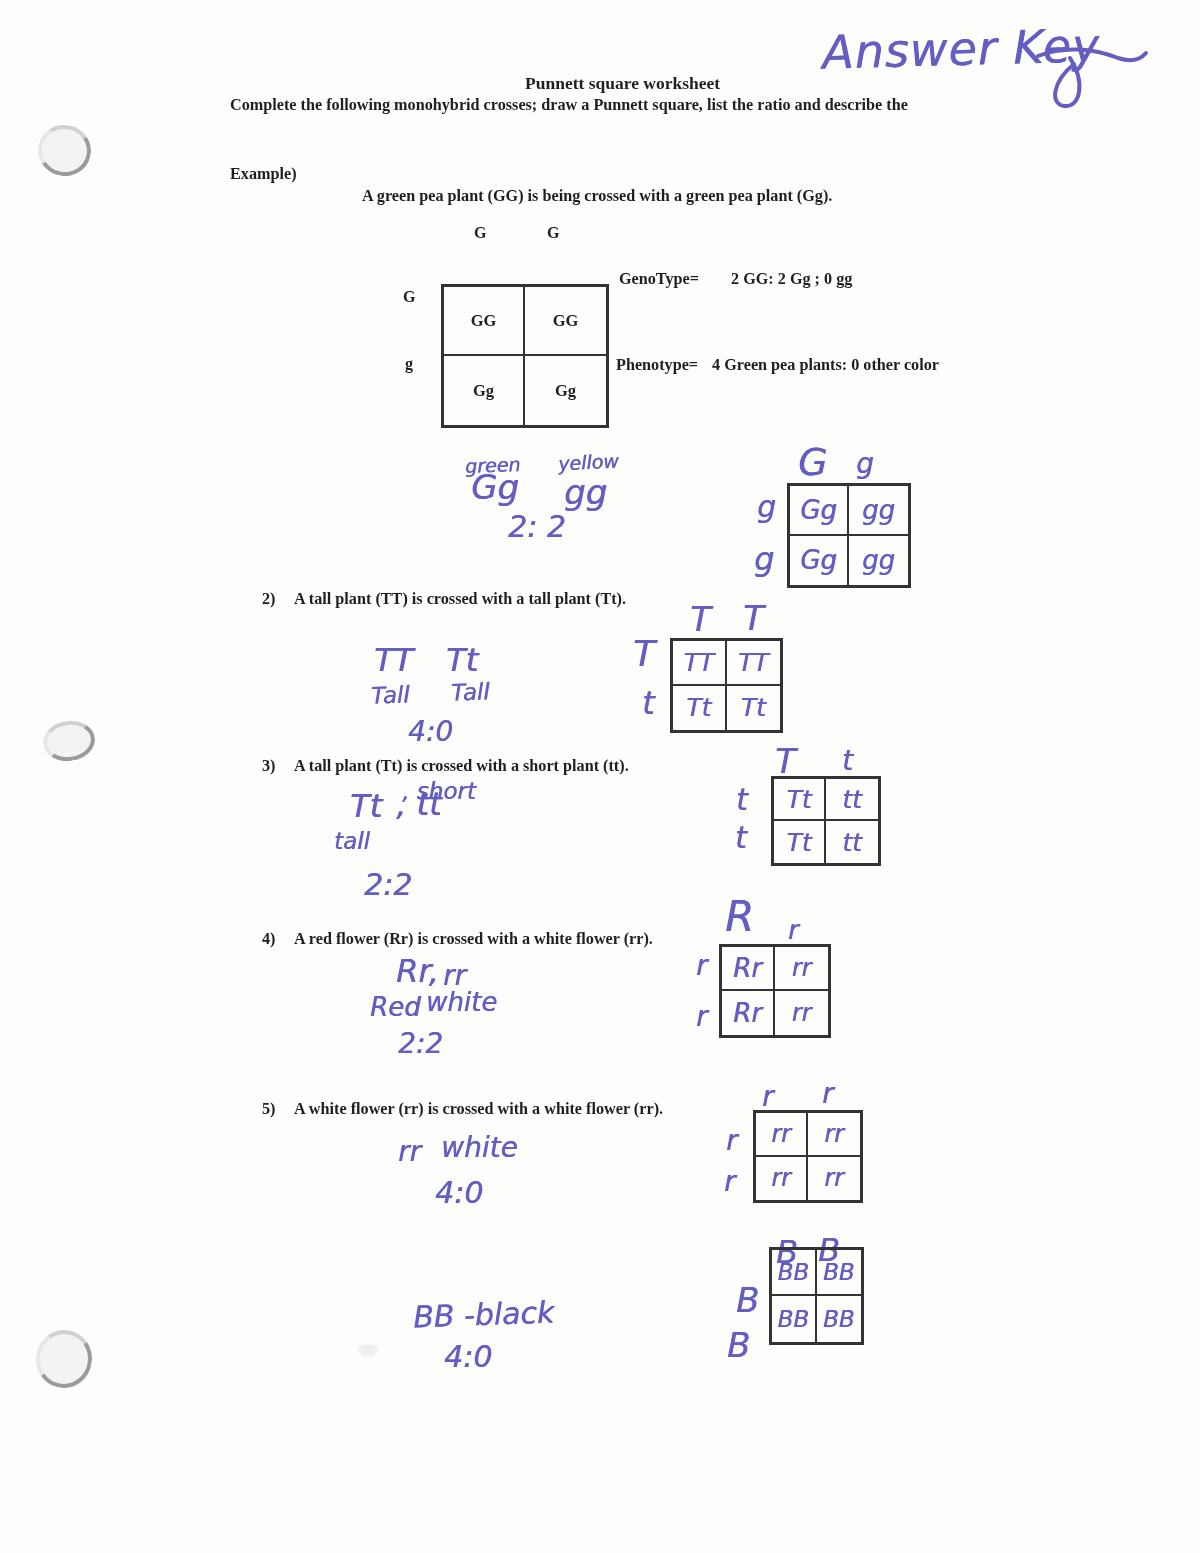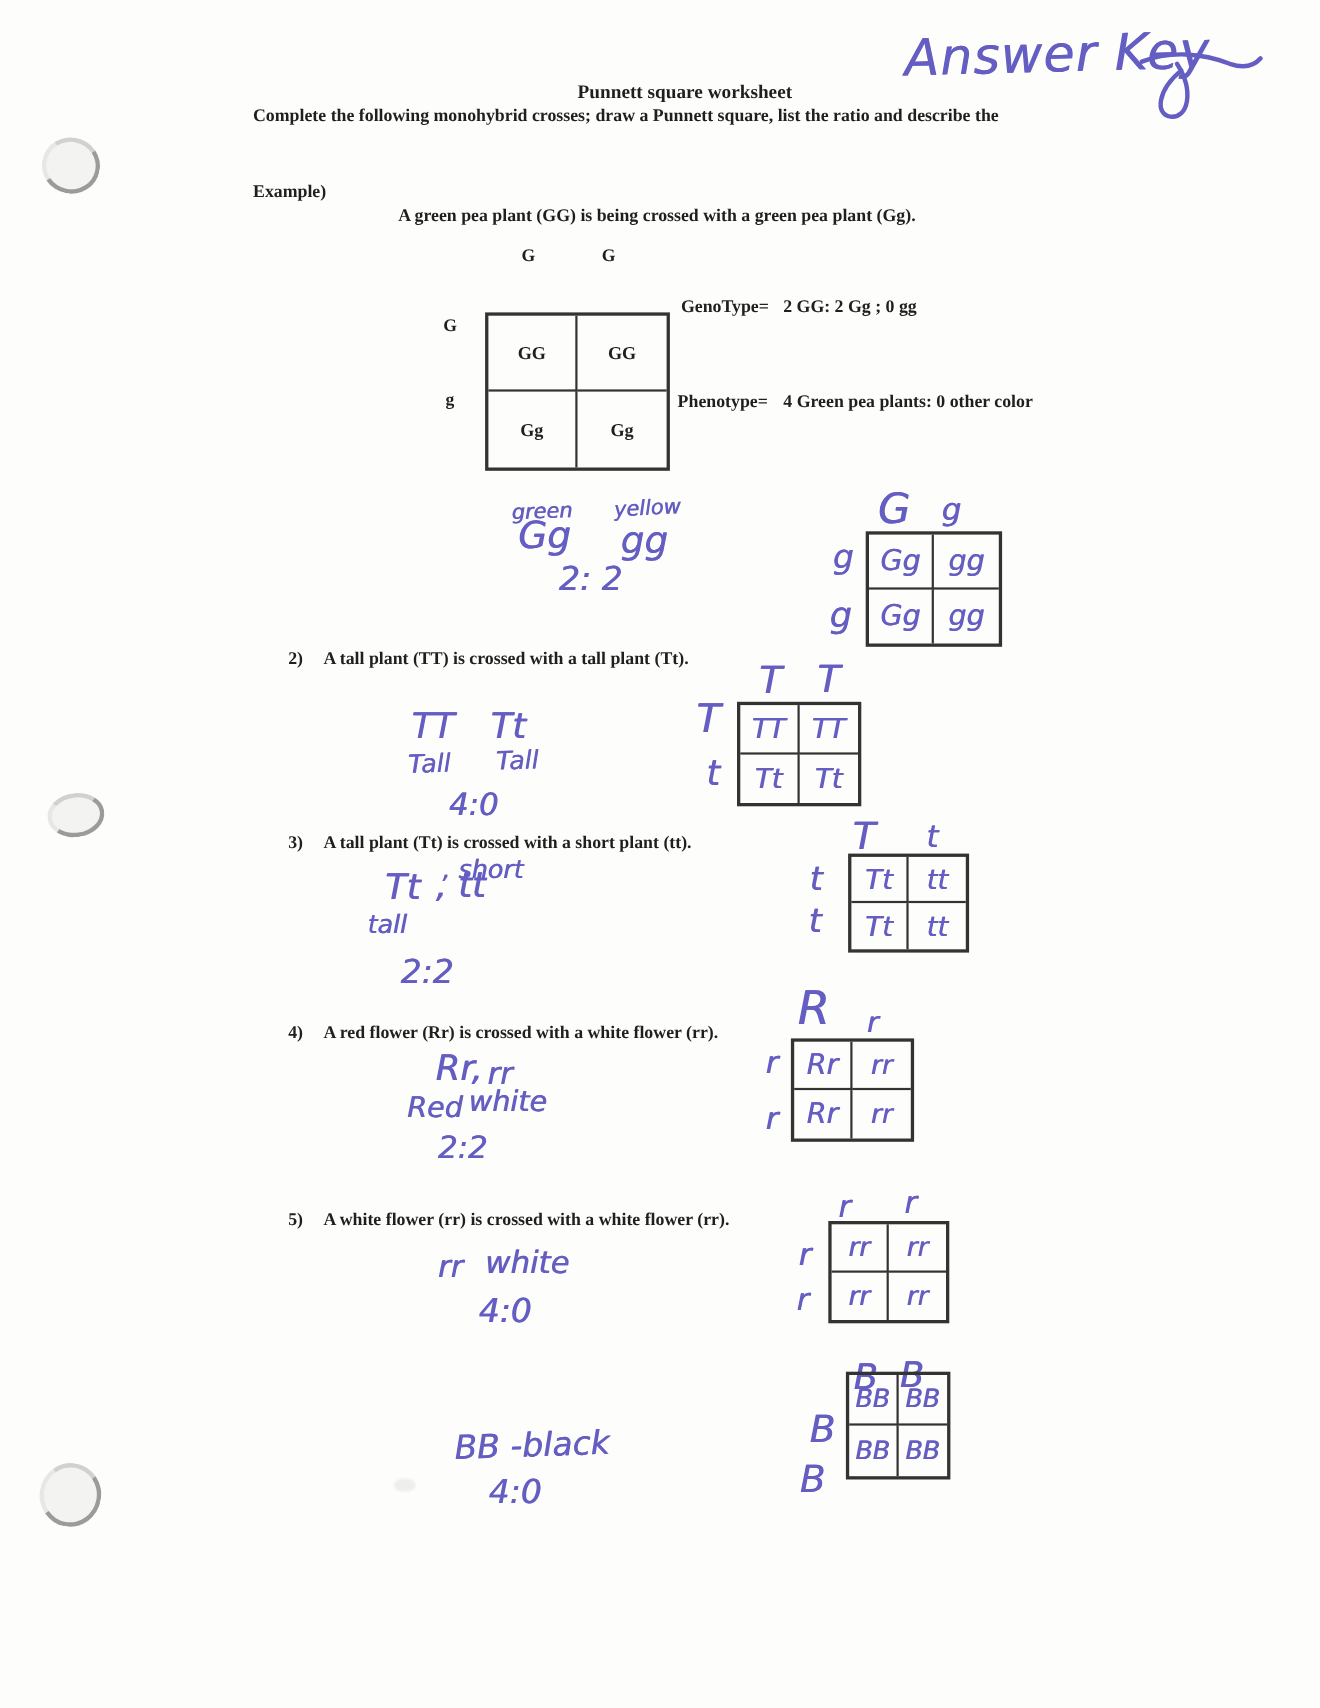--- a/index.html
+++ b/index.html
@@ -75,21 +75,21 @@
   <div class="abs print" style="left:474px;top:224px;font-size:16px;">G</div>
   <div class="abs print" style="left:547px;top:224px;font-size:16px;">G</div>
   <div class="abs print" style="left:403px;top:288px;font-size:16px;">G</div>
   <div class="abs print" style="left:405px;top:355px;font-size:16px;">g</div>
   <div class="psq printsq" style="left:441px;top:284px;width:162px;height:138px;">
     <div class="c ca">GG</div>
     <div class="c cb">GG</div>
     <div class="c cc">Gg</div>
     <div class="c">Gg</div>
   </div>
-  <div class="abs body-text" style="left:619px;top:270px;"><span>GenoType=</span><span style="margin-left:13px;">2 GG: 2 Gg ; 0 gg</span></div>
+  <div class="abs body-text" style="left:619px;top:270px;"><span>GenoType=</span><span style="margin-left:32px;">2 GG: 2 Gg ; 0 gg</span></div>
   <div class="abs body-text" style="left:616px;top:356px;"><span>Phenotype=</span><span style="margin-left:14px;">4 Green pea plants: 0 other color</span></div>
 
   <div class="abs ink" style="left:465px;top:456px;font-size:19px;transform:rotate(-2deg);">green</div>
   <div class="abs ink" style="left:558px;top:453px;font-size:19px;transform:rotate(-3deg);">yellow</div>
   <div class="abs ink" style="left:471px;top:470px;font-size:34px;">Gg</div>
   <div class="abs ink" style="left:564px;top:475px;font-size:34px;">gg</div>
   <div class="abs ink" style="left:508px;top:512px;font-size:30px;">2: 2</div>
   <div class="abs ink" style="left:798px;top:443px;font-size:38px;">G</div>
   <div class="abs ink" style="left:856px;top:450px;font-size:28px;">g</div>
   <div class="abs ink" style="left:757px;top:492px;font-size:30px;">g</div>

